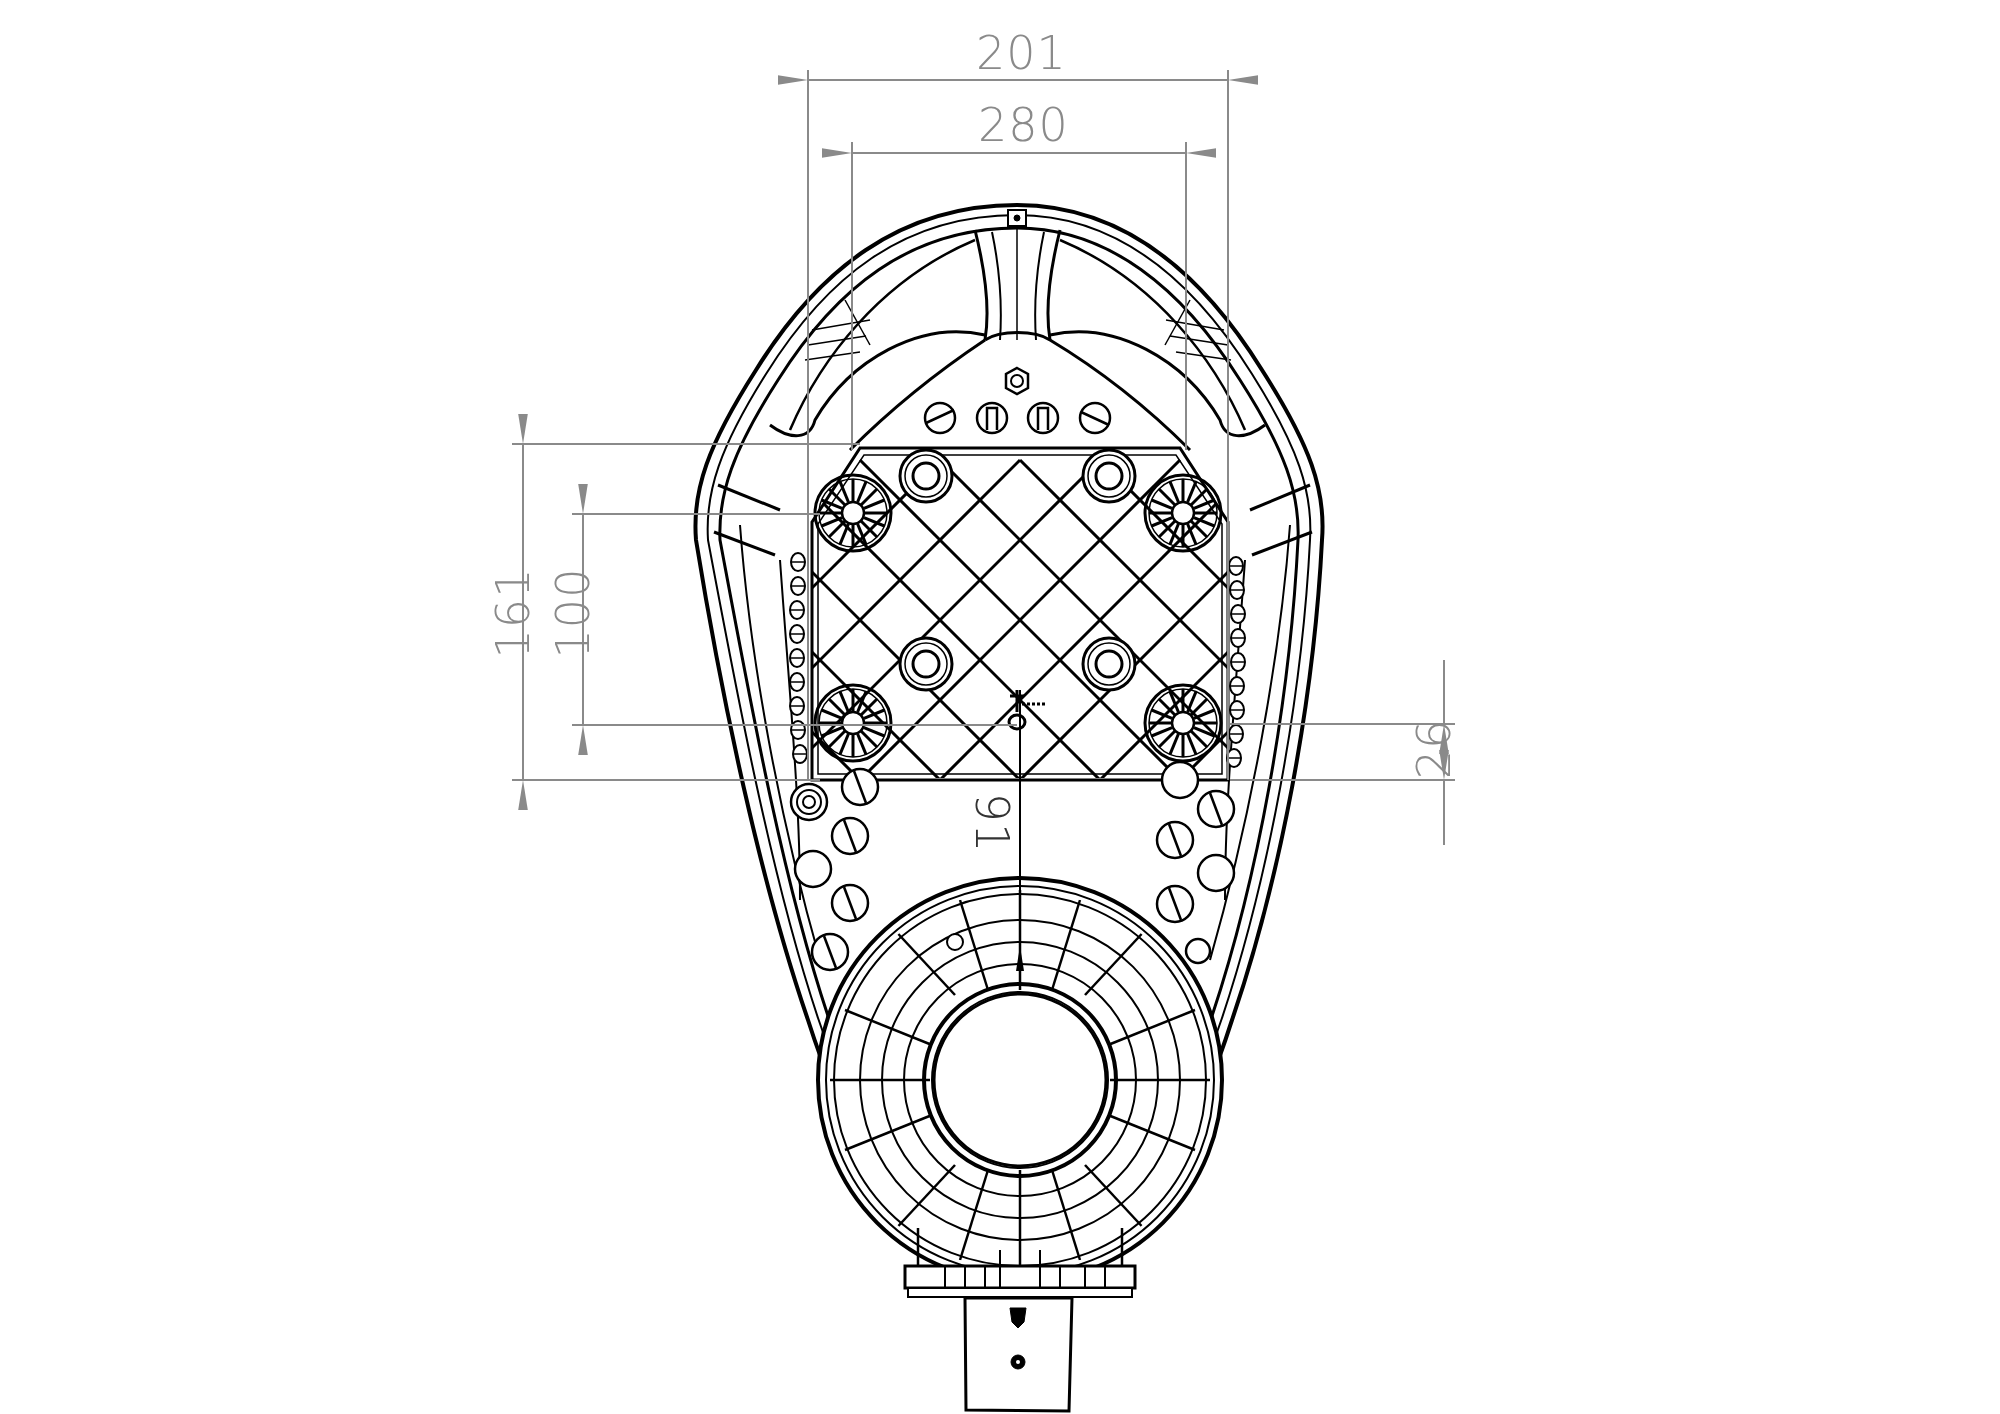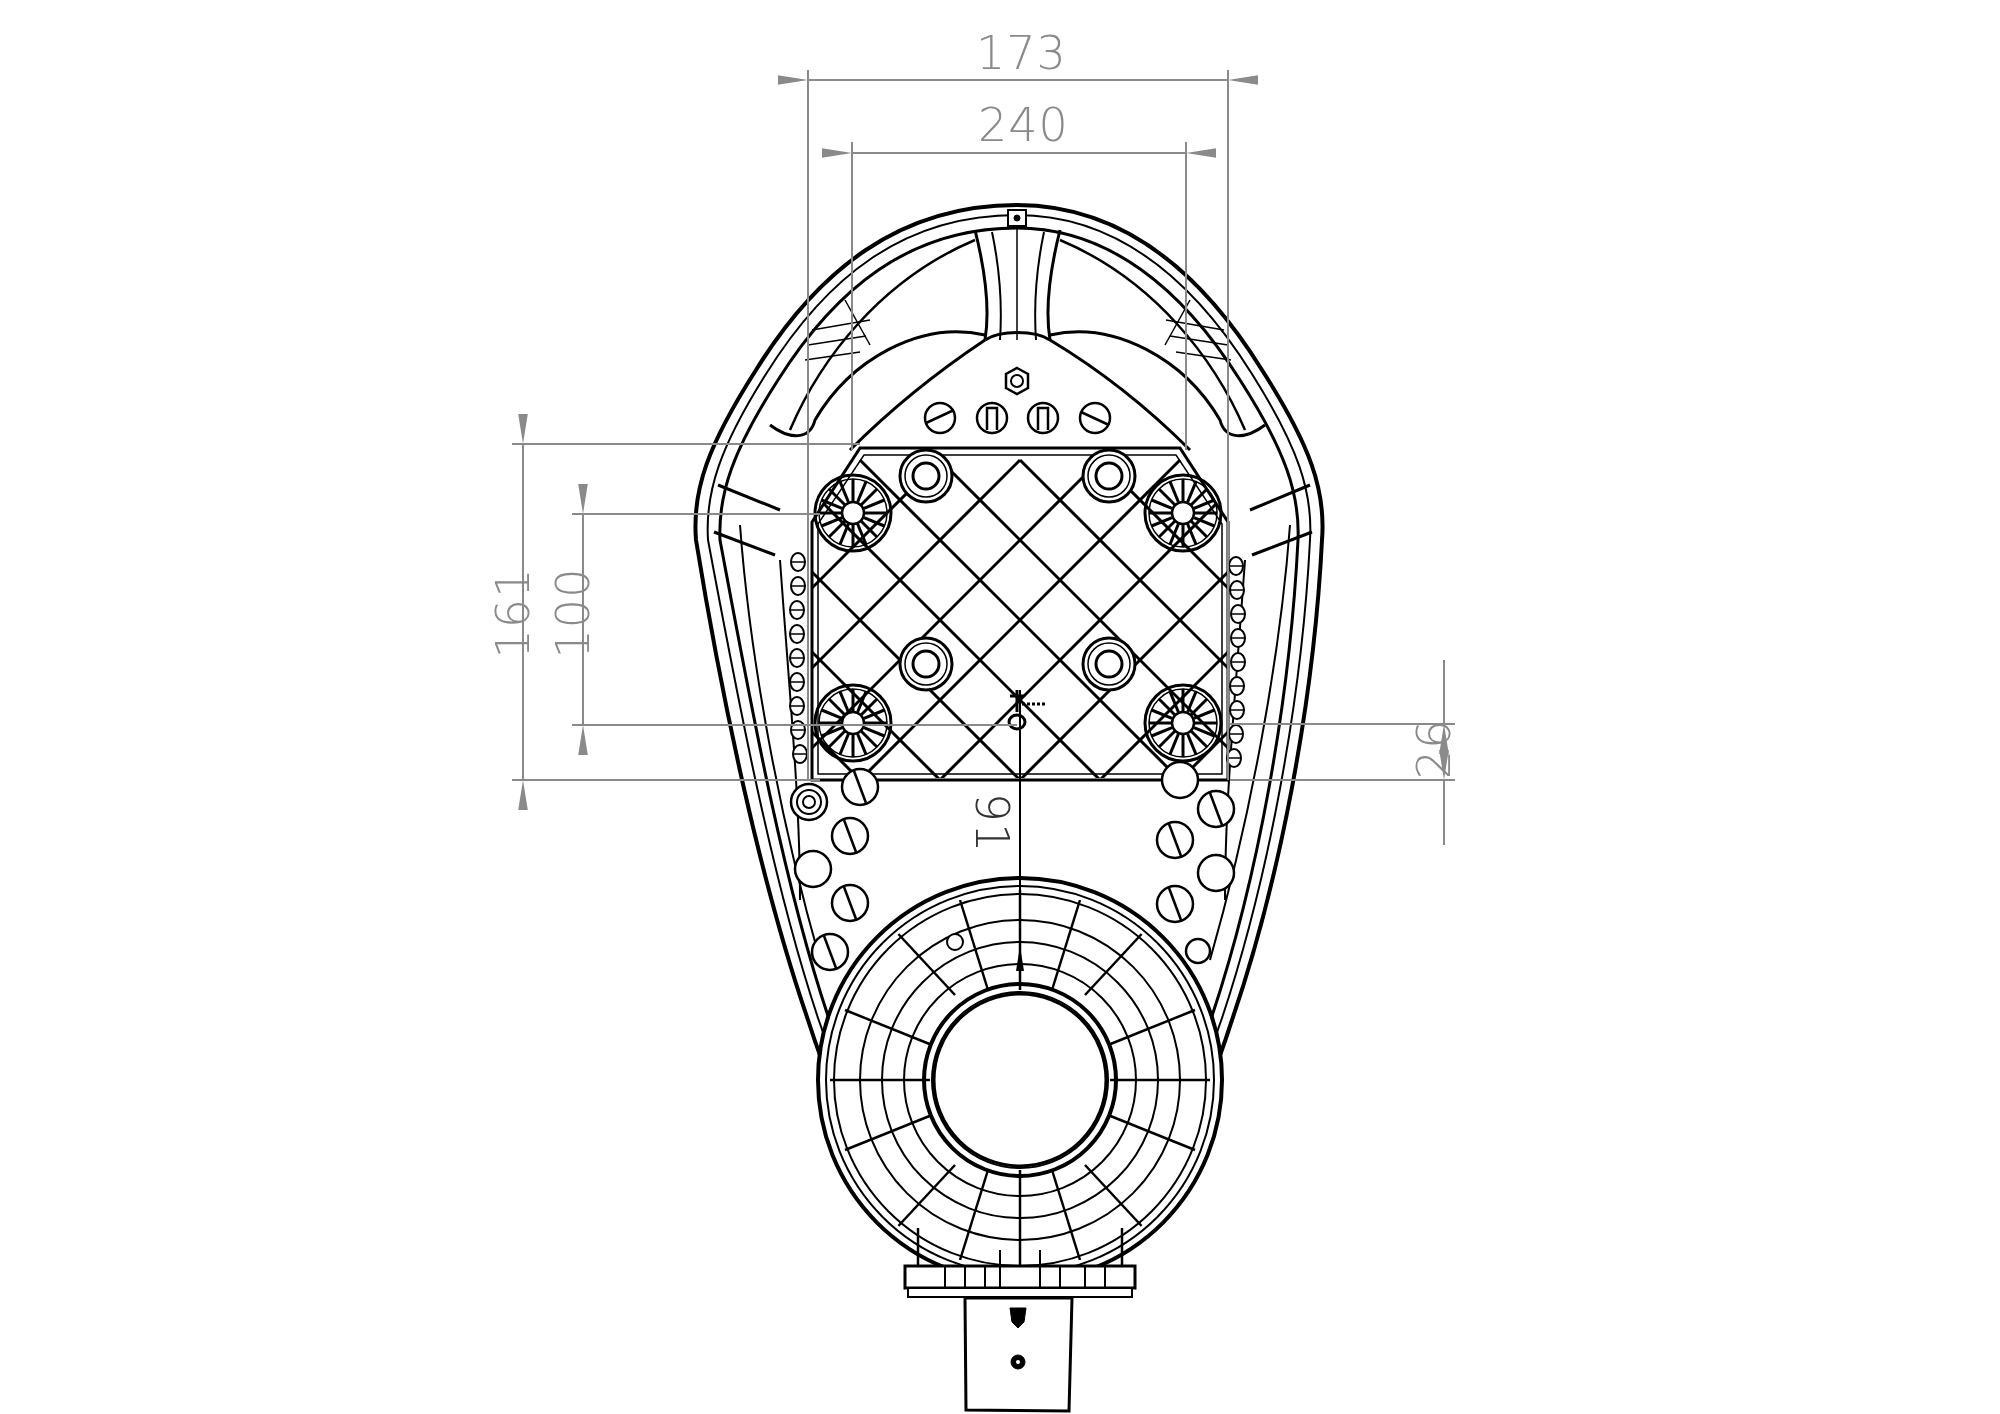--- a/index.html
+++ b/index.html
@@ -283,18 +283,18 @@
     <line x1="1230" y1="724" x2="1455" y2="724"></line>
     <line x1="1230" y1="780" x2="1455" y2="780"></line>
     <line x1="1444" y1="660" x2="1444" y2="724" marker-end="url(#arr)"></line>
     <line x1="1444" y1="845" x2="1444" y2="780" marker-end="url(#arr)"></line>
   </g>
   <g stroke="#000" stroke-width="2" fill="none">
     <line x1="1020" y1="690" x2="1020" y2="946" marker-end="url(#arrk)"></line>
   </g>
 </svg>
 
-<div class="dim-text" style="left:976px; top:30px;">173</div>
-<div class="dim-text" style="left:978px; top:102px;">240</div>
+<div class="dim-text" style="left:976px; top:30px;">201</div>
+<div class="dim-text" style="left:978px; top:102px;">280</div>
 <div class="dim-text rot" style="left:468px; top:590px;">161</div>
 <div class="dim-text rot" style="left:528px; top:590px;">100</div>
 <div class="dim-text rot" style="left:1404px; top:726px;">26</div>
 <div class="dim-text rot-cw" style="left:962px; top:800px;">91</div>
 
 </body></html>

